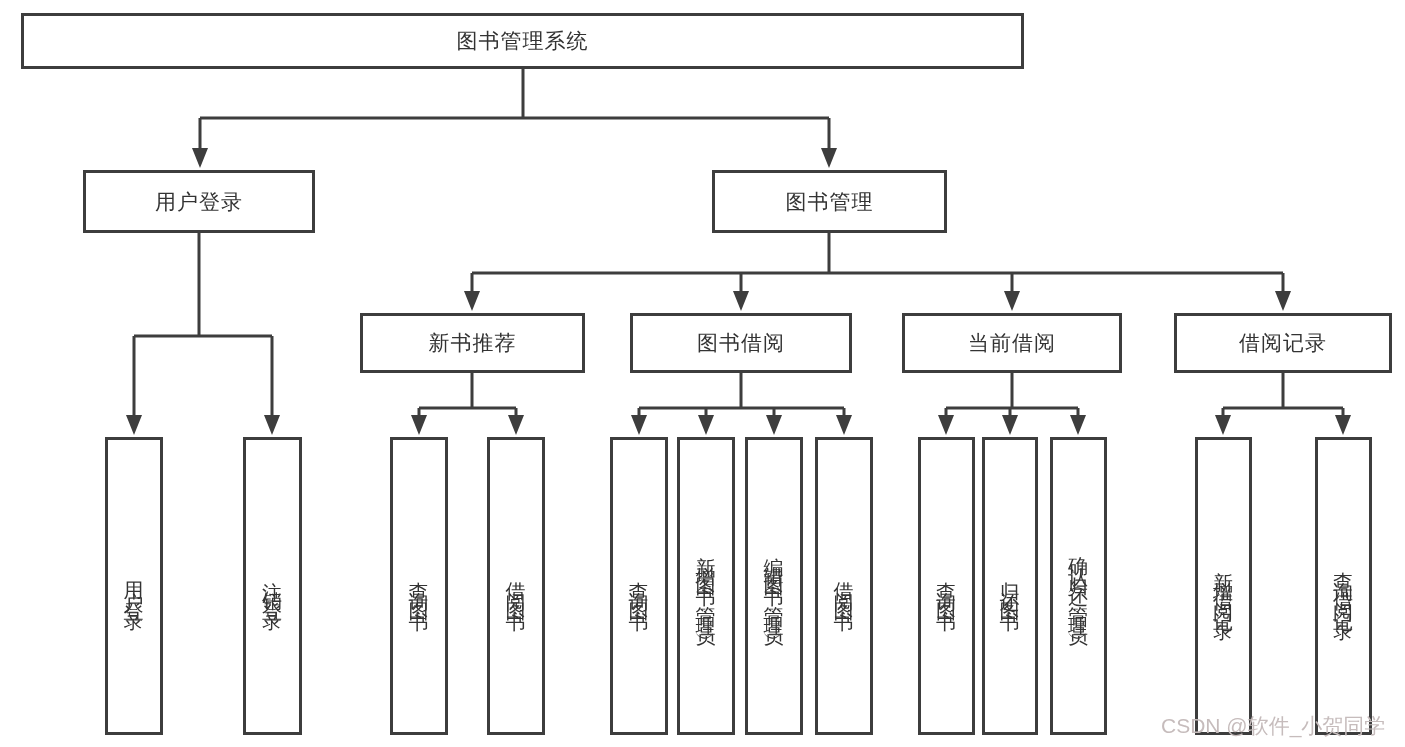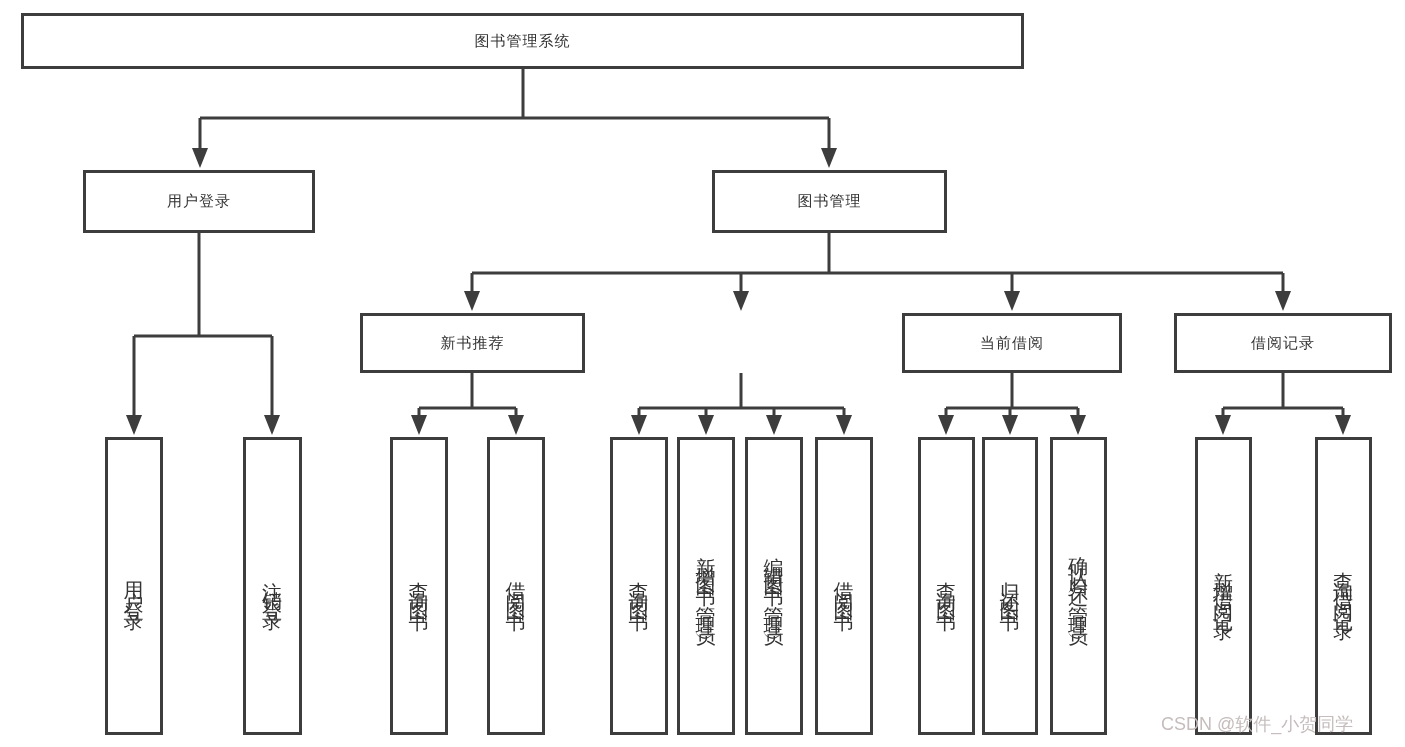--- a/index.html
+++ b/index.html
@@ -21,35 +21,35 @@
   .wires path.a{fill:var(--line);stroke:none;}
   .node{
     position:absolute;
     box-sizing:border-box;
     border:3px solid var(--line);
     background:#fff;
     display:flex;align-items:center;justify-content:center;
     color:var(--text);
   }
   .node.h span{
-    font-size:15px;
+    font-size:21px;
     letter-spacing:1px;
     white-space:nowrap;
   }
   .node.v span{
     writing-mode:vertical-rl;
     text-orientation:mixed;
     font-size:20px;
     letter-spacing:10px;
     line-height:1;
   }
   .watermark{
     position:absolute;
     left:1161px;top:712px;
-    font-size:18px;
+    font-size:21px;
     color:var(--wm);
     white-space:nowrap;
     text-align:center;
   }
 </style>
 </head>
 <body>
 
 <div class="stage">
 
@@ -90,20 +90,23 @@
 
   <div class="node h" style="left:83px;top:170px;width:232px;height:63px">
     <span>用户登录</span>
   </div>
   <div class="node h" style="left:712px;top:170px;width:235px;height:63px">
     <span>图书管理</span>
   </div>
 
   <div class="node h" style="left:360px;top:313px;width:225px;height:60px">
     <span>新书推荐</span>
+  </div>
+  <div class="node h" style="left:630px;top:313px;width:222px;height:60px">
+    <span>图书借阅</span>
   </div>
   <div class="node h" style="left:1174px;top:313px;width:218px;height:60px">
     <span>借阅记录</span>
   </div>
   <div class="node h" style="left:902px;top:313px;width:220px;height:60px">
     <span>当前借阅</span>
   </div>
 
   <div class="node v" style="left:105px;top:437px;width:58px;height:298px">
     <span>用户登录</span>

